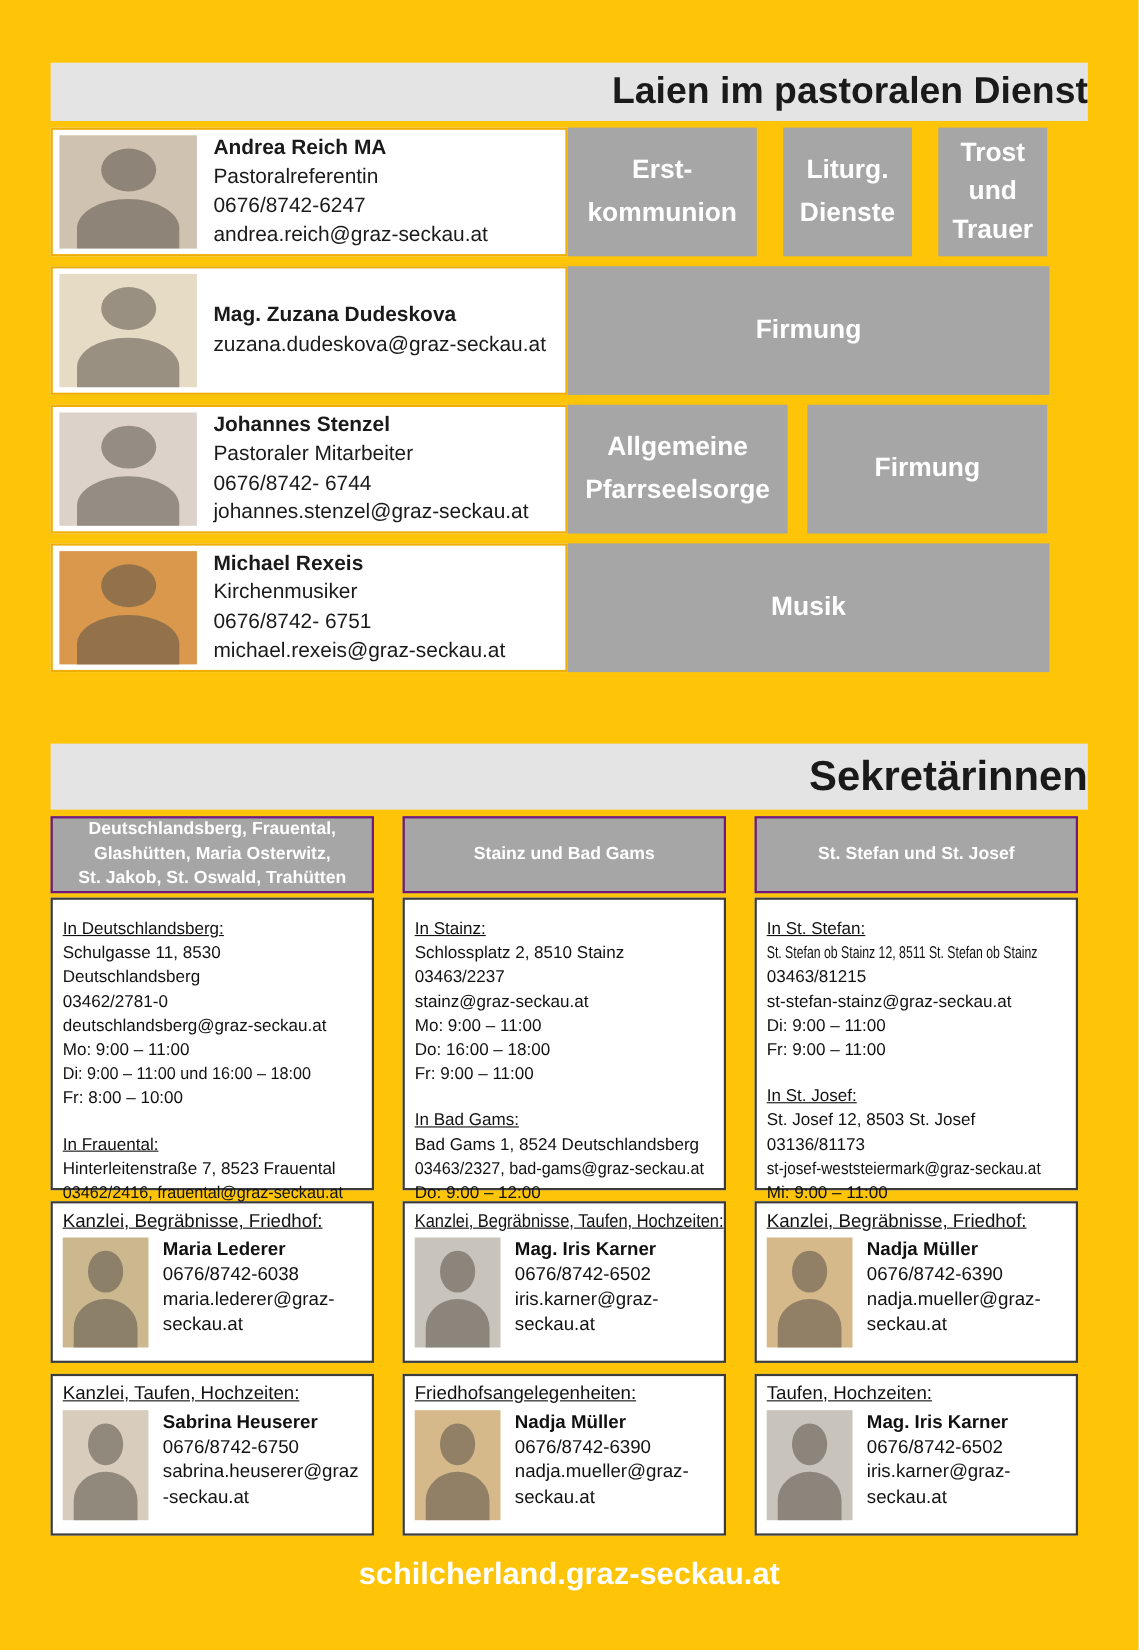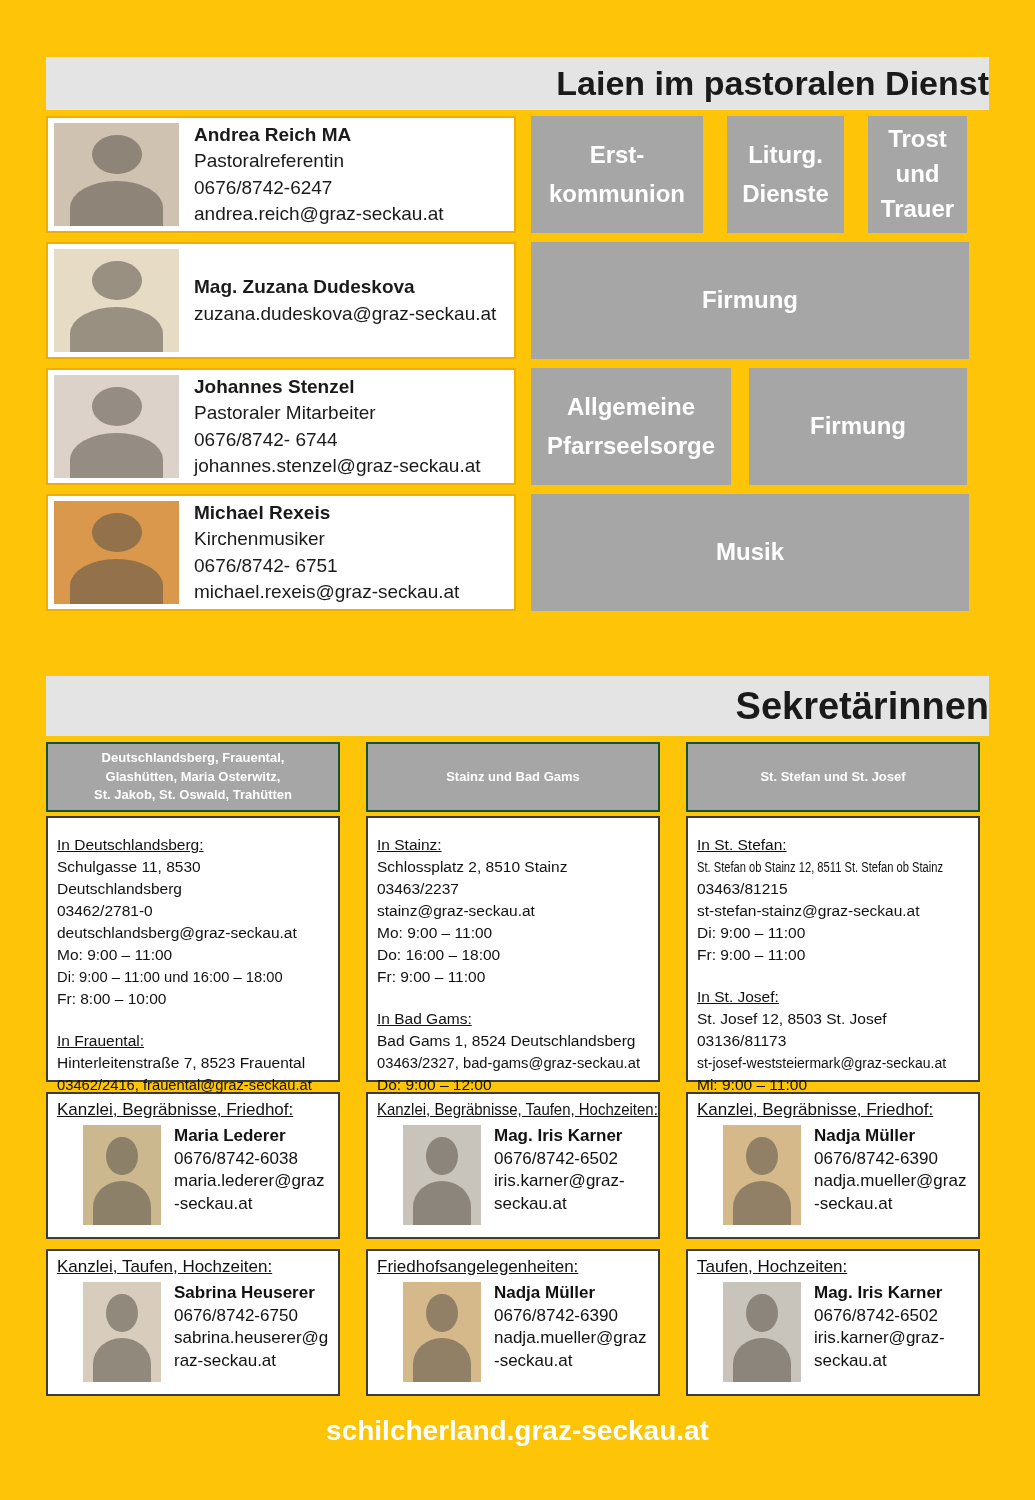--- a/index.html
+++ b/index.html
@@ -14,21 +14,21 @@
   .title-bar {
     background: var(--titlebar, #E4E4E4);
     color:#1a1a1a; font-weight:bold; text-align:right;
   }
   .section1 { position:absolute; left:46px; top:57px; width:943px; }
   .section1 .title-bar { height:53px; line-height:53px; font-size:34px; }
   .section2 { position:absolute; left:46px; top:676px; width:943px; }
   .section2 .title-bar { height:60px; line-height:60px; font-size:38px; }
 
   
-  .laien-grid { margin-top:6px; display:grid; grid-template-columns:470px 438px; column-gap:15px; }
+  .laien-grid { margin-top:6px; display:grid; grid-template-columns:470px 438px; }
   .laien-left { display:grid; grid-template-rows:repeat(4,117px); row-gap:9px; }
   .person-card {
     background:#ffffff; border:2px solid #EFAE06;
     display:flex; align-items:center; padding:4px 6px;
   }
   .photo {
     position:relative; overflow:hidden; background:#d8cfc4; flex:none;
   }
   .photo::before {
     content:""; position:absolute; width:40%; height:38%; left:30%; top:12%;
@@ -51,37 +51,37 @@
     color:#ffffff; font-weight:bold; font-size:24px; line-height:1.6;
     display:flex; align-items:center; justify-content:center; text-align:center;
     white-space:pre-line;
   }
   .role-box.tight { line-height:1.45; }
 
   
   .sek-grid { margin-top:6px; display:grid; grid-template-columns:repeat(3,294px); column-gap:26px; }
   .sek-col { display:flex; flex-direction:column; }
   .col-header {
-    height:70px; background: var(--rolebox, #A6A6A6); border:2px solid #14532d;
-    color:#ffffff; font-weight:bold; font-size:13px; line-height:1.42;
+    height:70px; background: var(--rolebox, #A6A6A6); border:2px solid #701a75;
+    color:#ffffff; font-weight:bold; font-size:16px; line-height:1.42;
     display:flex; align-items:center; justify-content:center; text-align:center;
     white-space:pre-line;
   }
   .office-box {
     margin-top:4px; height:266px; background:#ffffff; border:2px solid #3c3c3c;
     padding:16px 9px; font-size:15.5px; line-height:1.42; color:#111;
   }
   .office-title { text-decoration:underline; }
   .office-gap { height:20px; }
   .contact-card {
     margin-top:10px; height:147px; background:#ffffff; border:2px solid #3c3c3c;
     padding:6px 9px; color:#111;
   }
   .contact-heading { font-size:17px; text-decoration:underline; margin-bottom:5px; }
-  .contact-body { display:flex;margin-left:26px; }
+  .contact-body { display:flex; }
   .contact-info { margin-left:13px; font-size:17px; line-height:1.33; overflow-wrap:anywhere; }
 
   
   .cond-95 { transform:scaleX(.95); transform-origin:left center; white-space:nowrap; }
   .cond-90 { transform:scaleX(.90); transform-origin:left center; white-space:nowrap; }
   .cond-88 { transform:scaleX(.88); transform-origin:left center; white-space:nowrap; }
   .cond-72 { transform:scaleX(.72); transform-origin:left center; white-space:nowrap; }
 
   .footer {
     position:absolute; left:0; top:1415px; width:100%;

